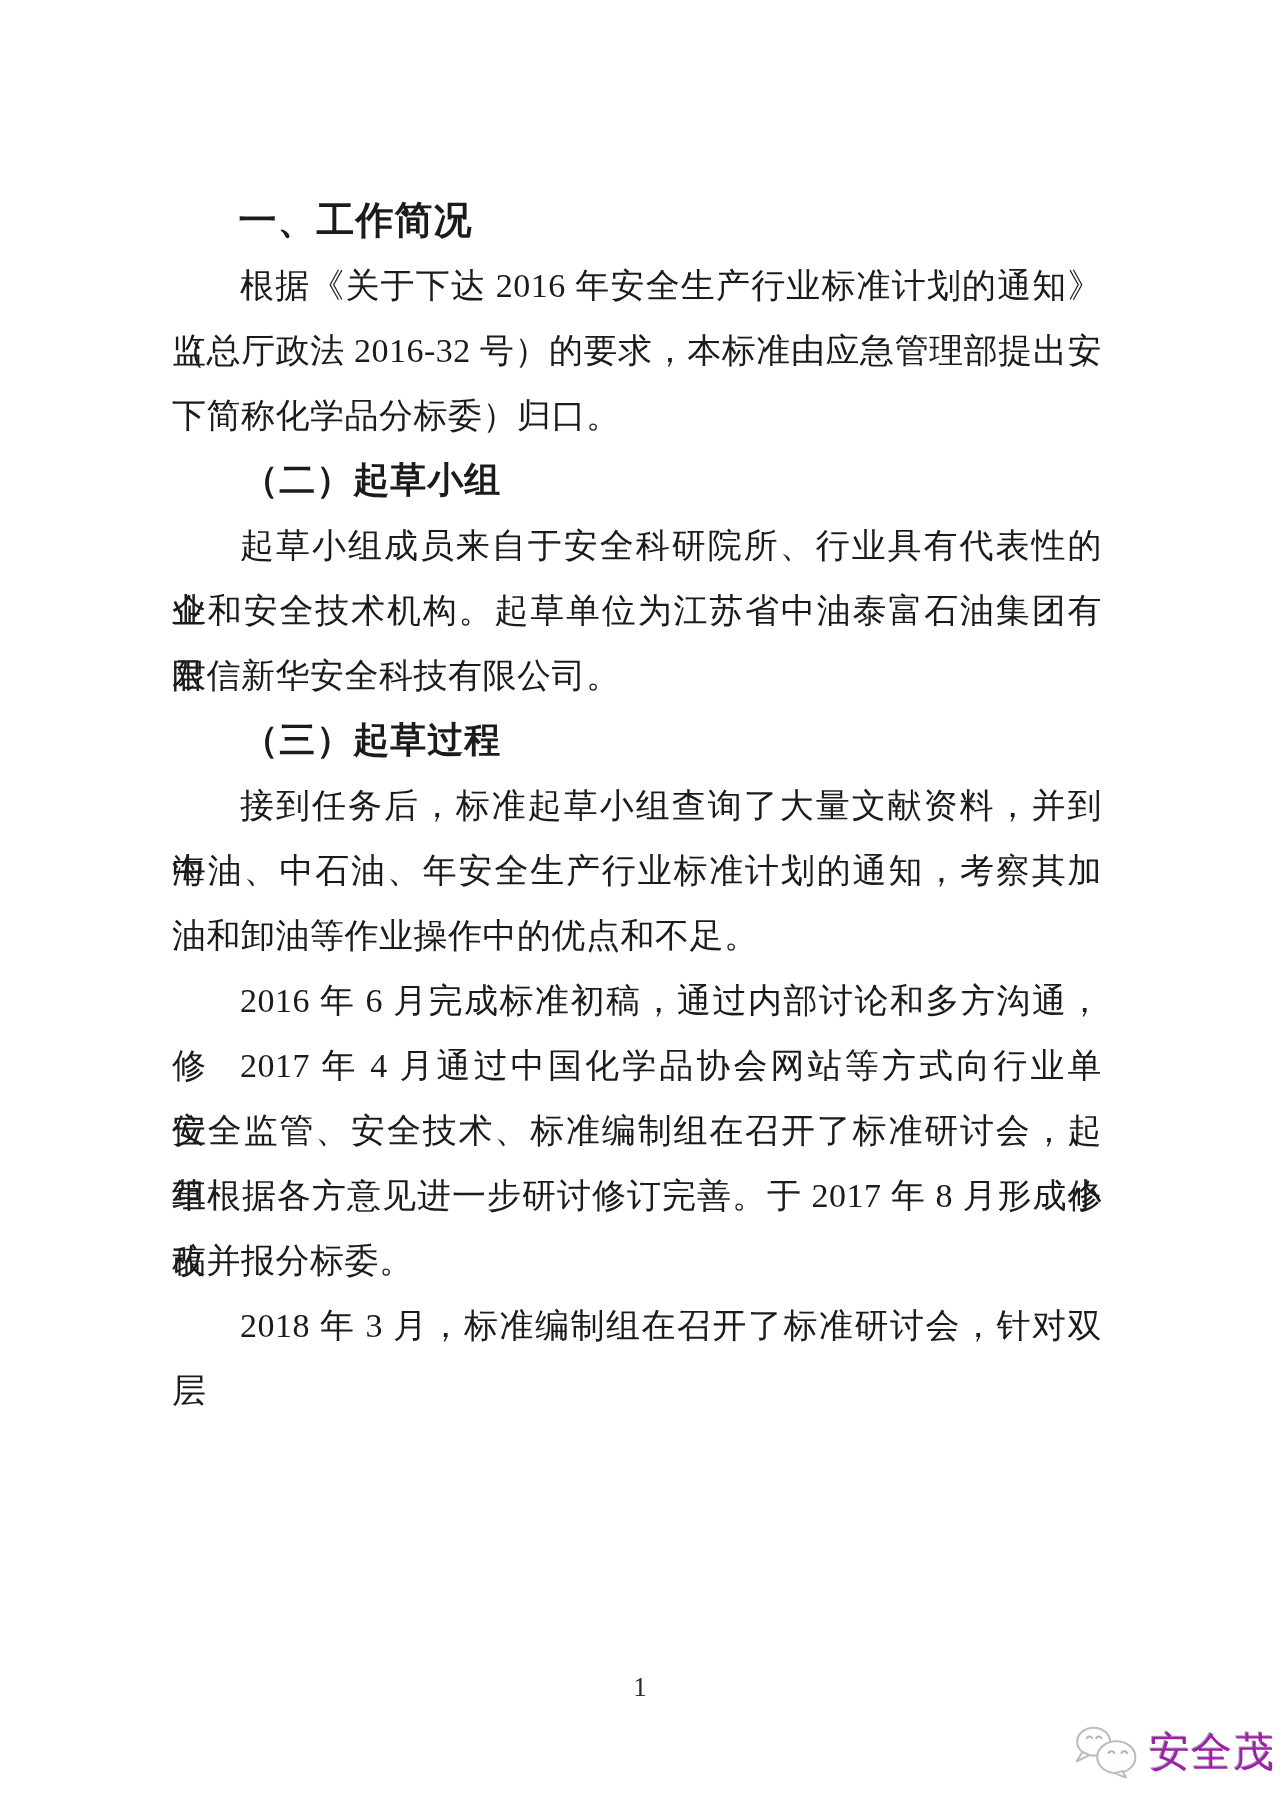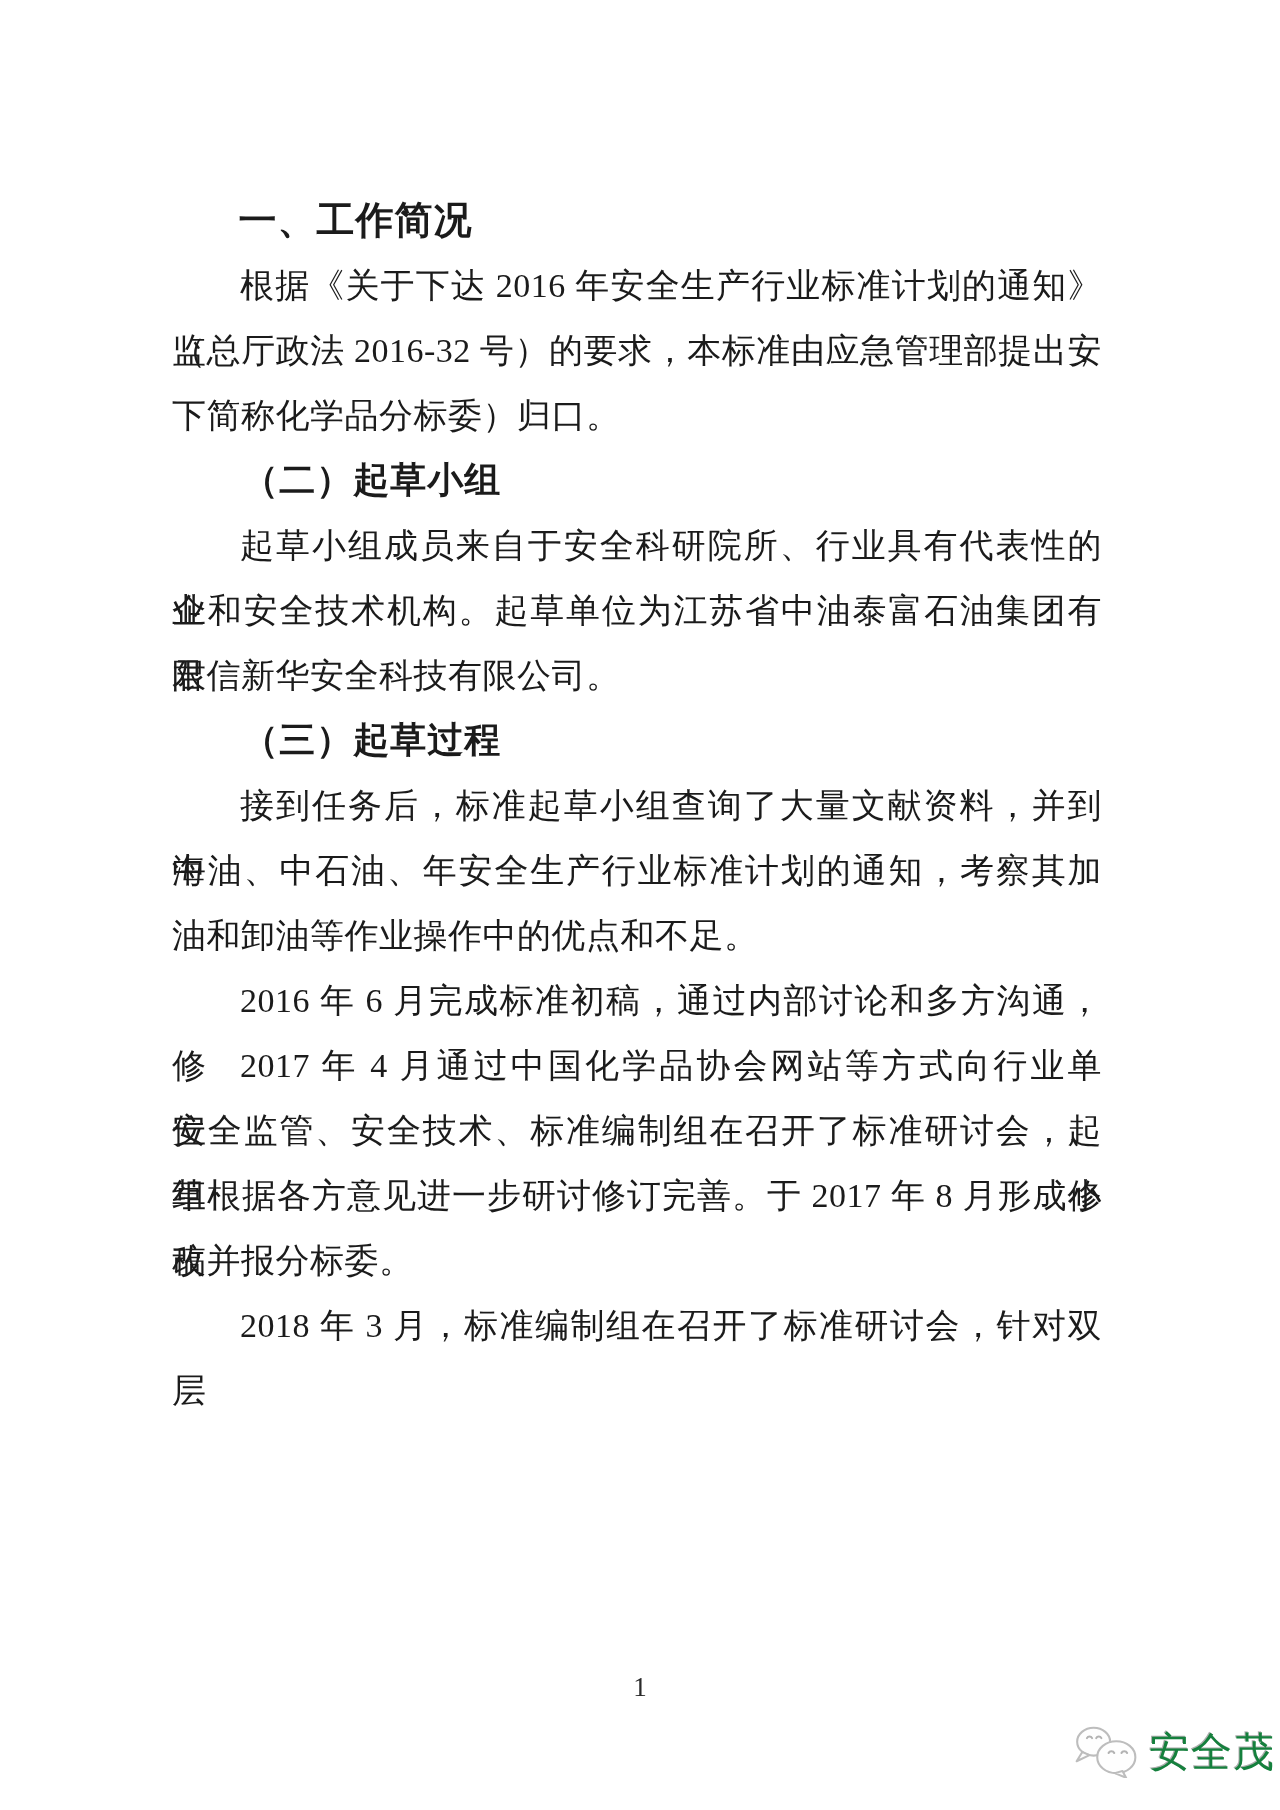--- a/index.html
+++ b/index.html
@@ -65,21 +65,21 @@
   }
   .wm-icon {
     width: 68px;
     height: 52px;
     margin-right: 9px;
     flex: 0 0 auto;
   }
   .wm-text {
     font-size: 41px;
     line-height: 52px;
-    color: #15803d;
+    color: #a21caf;
     letter-spacing: 1px;
     white-space: nowrap;
     text-shadow: -1px -1px 0 #adadad, 2px 2px 1px #ffffff;
   }
 </style>
 </head>
 <body>
 
 <div class="page">
 

